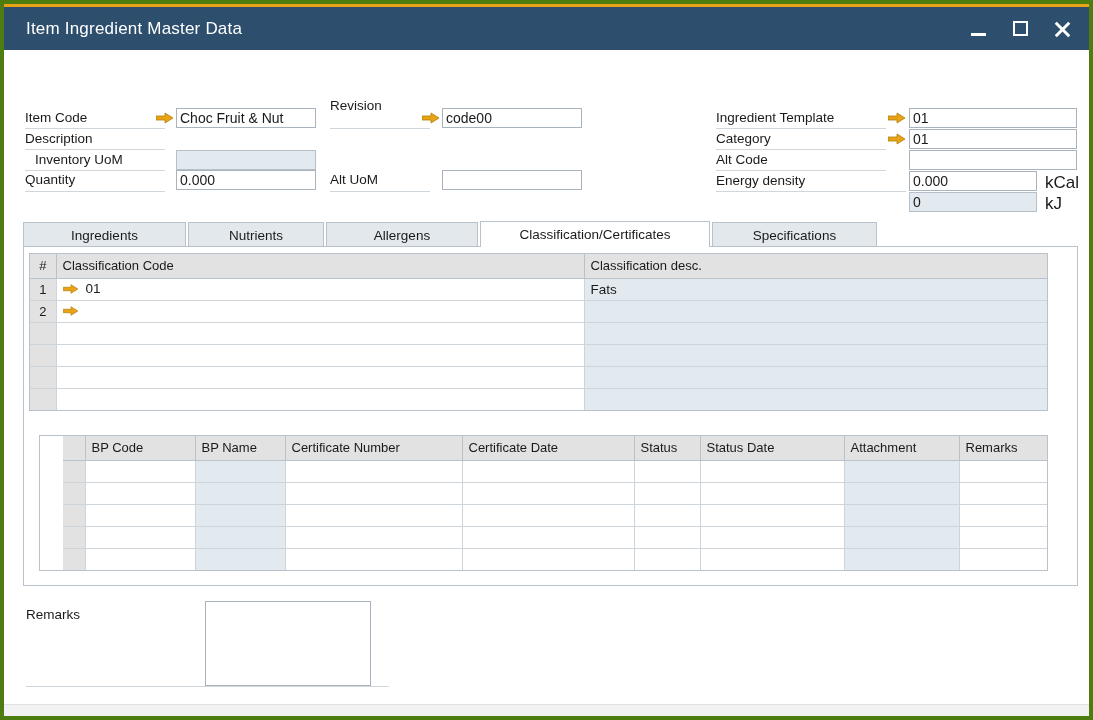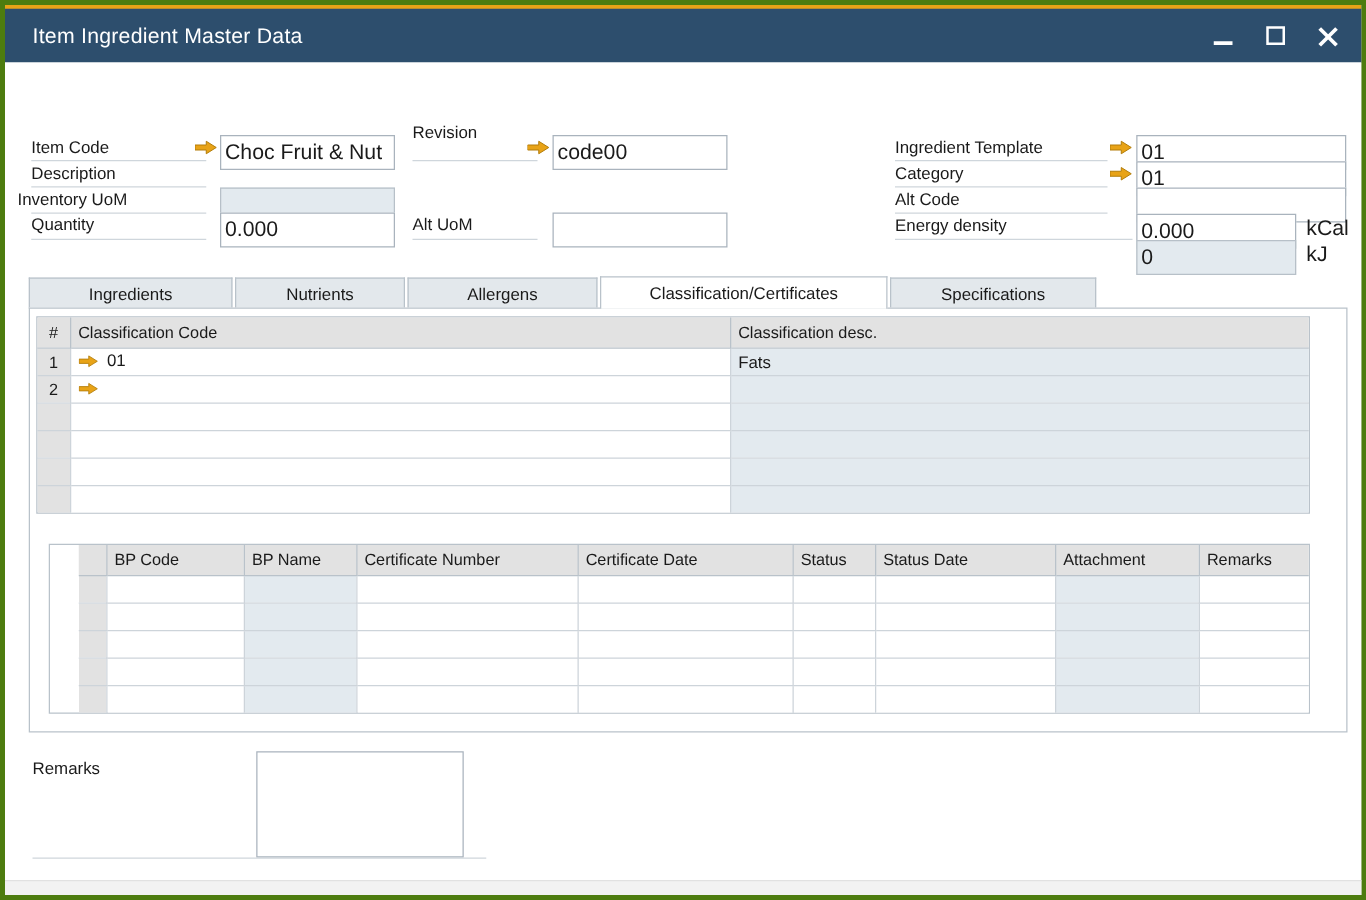--- a/index.html
+++ b/index.html
@@ -101,25 +101,25 @@
   }
   .arrow-icon {
     position: absolute;
     width: 18px; height: 14px;
     cursor: pointer;
   }
   .arrow-icon svg { display: block; }
 
   .inp {
     position: absolute;
-    height: 28px;
+    height: 20px;
     border: 1px solid #a9b3bd;
     background: #ffffff;
     font-family: "Liberation Sans", sans-serif;
-    font-size: 17px;
+    font-size: 14px;
     color: #1a1a1a;
     padding: 0 3px;
     line-height: 18px;
     outline: none;
   }
   .inp.readonly {
     background: #e3eaef;
     border-color: #b7c0c8;
   }
   .unit-lbl {
@@ -297,21 +297,21 @@
       <span class="arrow-icon" style="left:418px; top:61px;">
         <svg width="18" height="14" viewBox="0 0 18 14">
             <path d="M0 5h9V2l8 5-8 5V9H0z" fill="#e8a317" stroke="#b37d0a" stroke-width="0.8"></path>
           </svg>
       </span>
       <input class="inp" style="left: 438px; top: 58px; width: 140px;" value="code00">
 
       <span class="fld-label" style="left:21px; top:81px;">Description</span>
       <span class="lbl-rule" style="left:21px; top:99px; width:140px;"></span>
 
-      <span class="fld-label" style="left:10px; top:102px;">Inventory UoM</span>
+      <span class="fld-label" style="left:31px; top:102px;">Inventory UoM</span>
       <span class="lbl-rule" style="left:21px; top:120px; width:140px;"></span>
       <input class="inp readonly" style="left: 172px; top: 100px; width: 140px;" readonly="" value="">
 
       <span class="fld-label" style="left:21px; top:122px;">Quantity</span>
       <span class="lbl-rule" style="left:21px; top:141px; width:140px;"></span>
       <input class="inp" style="left: 172px; top: 120px; width: 140px;" value="0.000">
 
       <span class="fld-label" style="left:326px; top:122px;">Alt UoM</span>
       <span class="lbl-rule" style="left:326px; top:141px; width:100px;"></span>
       <input class="inp" style="left: 438px; top: 120px; width: 140px;" value="">

